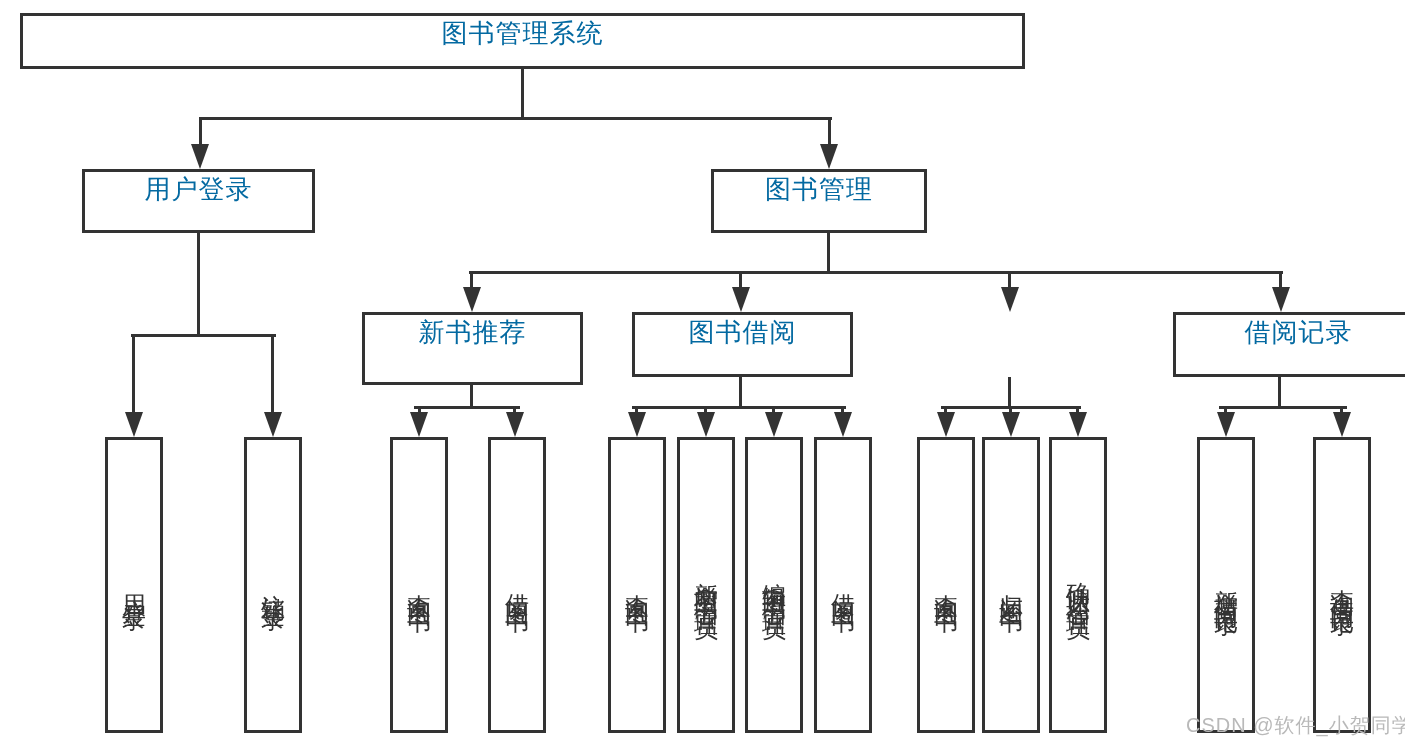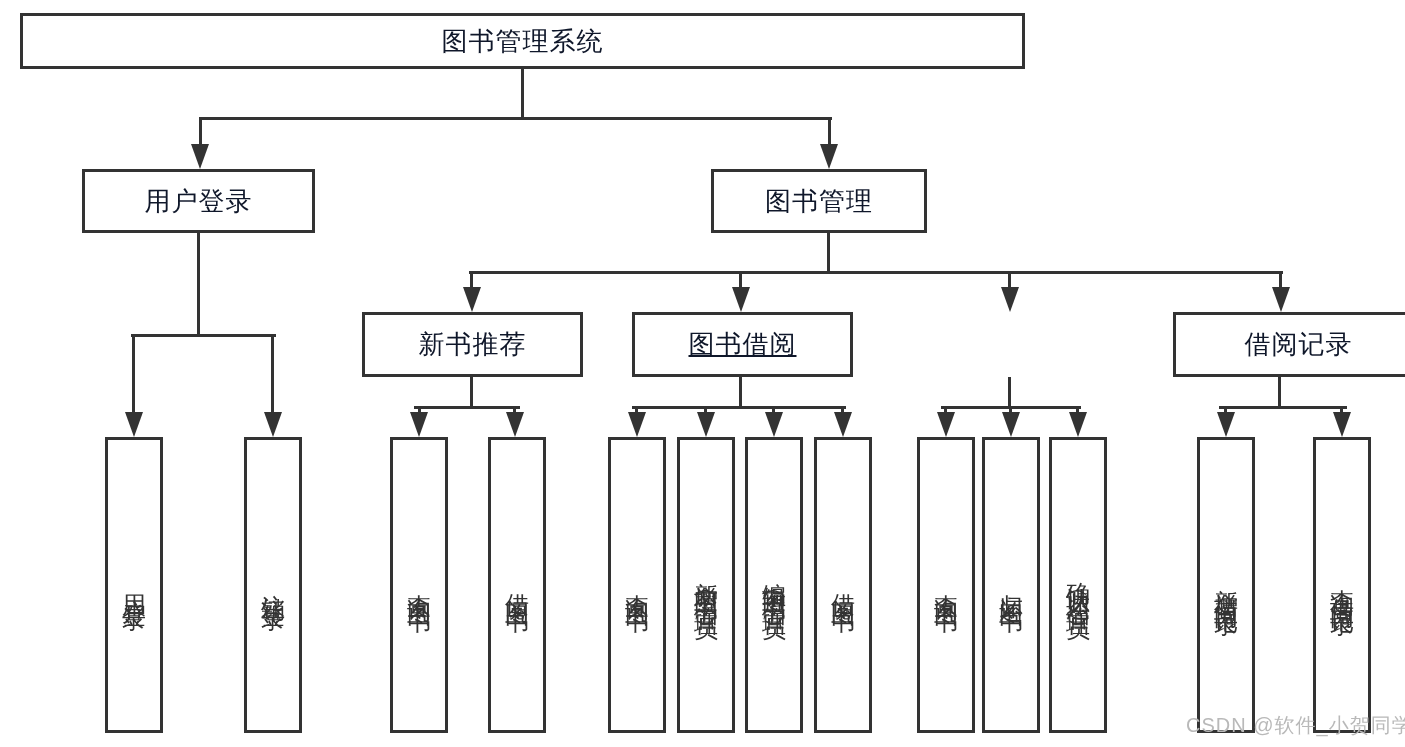--- a/index.html
+++ b/index.html
@@ -8,22 +8,22 @@
     width:1405px;height:747px;
     background:#ffffff;
     font-family:"Liberation Sans","DejaVu Sans",sans-serif;
     overflow:hidden;
   }
   .box{
     position:absolute;
     box-sizing:border-box;
     background:#ffffff;
     border:3px solid #333333;
-    display:flex;align-items:center;justify-content:center;
-    color:#0f172a;
+    display:flex;justify-content:center;
+    color:#0369a1;
     font-size:26px;
     letter-spacing:1px;
     z-index:2;
   }
   .vbox{
     position:absolute;
     box-sizing:border-box;
     background:#ffffff;
     border:3px solid #333333;
     display:flex;align-items:center;justify-content:center;
@@ -129,24 +129,24 @@
     <span>图书管理系统</span>
   </div>
 
   <div class="box" style="left:82px;top:169px;width:233px;height:64px;">
     <span>用户登录</span>
   </div>
   <div class="box" style="left:711px;top:169px;width:216px;height:64px;">
     <span>图书管理</span>
   </div>
 
-  <div class="box" style="left:362px;top:312px;width:221px;height:65px;">
+  <div class="box" style="left:362px;top:312px;width:221px;height:73px;">
     <span>新书推荐</span>
   </div>
-  <div class="box" style="left:632px;top:312px;width:221px;height:65px;text-decoration:underline;">
+  <div class="box" style="left:632px;top:312px;width:221px;height:65px;">
     <span>图书借阅</span>
   </div>
   <div class="box" style="left:1173px;top:312px;width:251px;height:65px;">
     <span>借阅记录</span>
   </div>
 
   <div class="vbox" style="left:105px;top:437px;width:58px;height:296px;">
     <span class="vtext">用户登录</span>
   </div>
   <div class="vbox" style="left:244px;top:437px;width:58px;height:296px;">

